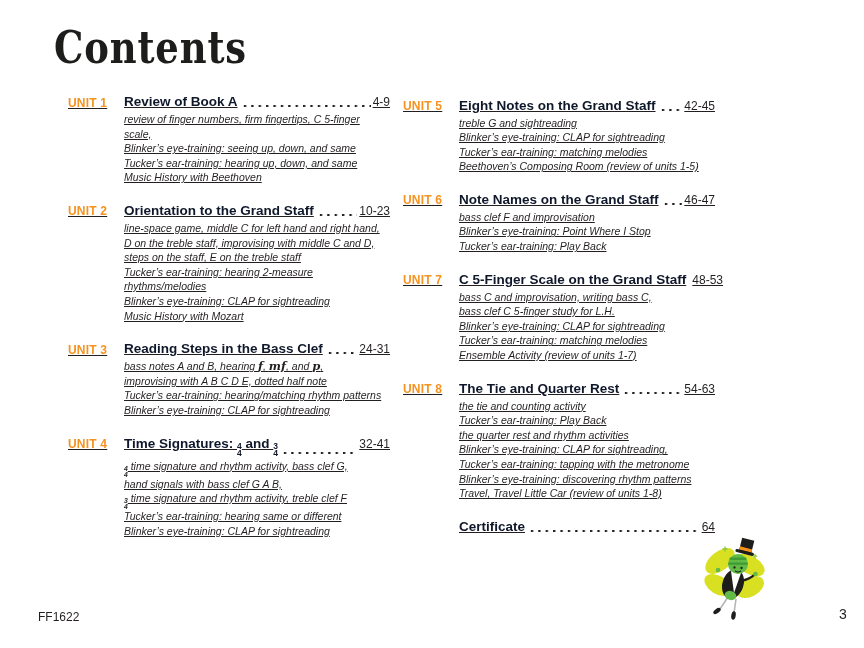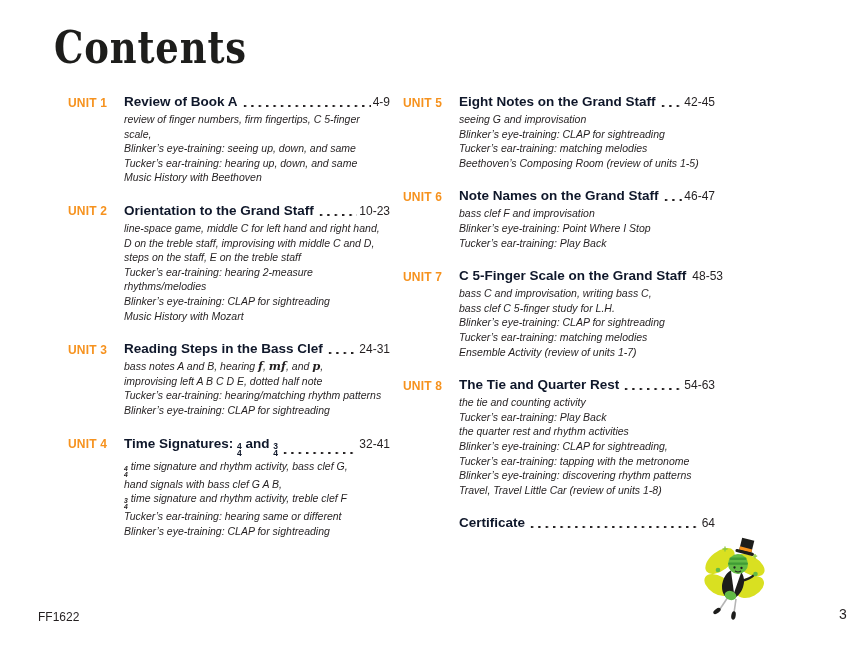--- a/index.html
+++ b/index.html
@@ -6,21 +6,21 @@
   body{
     width:864px;height:648px;position:relative;background:#ffffff;
     font-family:"Liberation Sans",sans-serif;color:#231f20;overflow:hidden;
   }
   .page{position:absolute;inset:0;background:#fff;border-radius:31px;}
   .book-title{
     position:absolute;left:54px;top:26px;margin:0;
     font-family:"DejaVu Serif",serif;font-weight:700;font-size:44px;line-height:1;
     letter-spacing:1px;transform:scaleX(.84);transform-origin:left top;color:#1d1d1b;
   }
-  .columns{position:absolute;left:68px;top:94px;display:flex;align-items:flex-start;}
+  .columns{position:absolute;left:68px;top:94px;display:flex;align-items:center;text-decoration:underline;}
   .col{width:322px;}
   .col.right{width:312px;margin-left:13px;}
   .unit{display:flex;margin-bottom:18px;}
   .unit-label{
     flex:0 0 56px;font-weight:700;font-size:12px;letter-spacing:.2px;
     color:#f6921e;padding-top:1.5px;white-space:nowrap;
   }
   .unit-body{flex:1;min-width:0;}
   .title-row{display:flex;align-items:baseline;}
   .unit-title{font-weight:700;font-size:13.5px;line-height:16px;color:#0f172a;white-space:nowrap;}
@@ -85,21 +85,21 @@
         </section>
         <section class="unit">
           <div class="unit-label">UNIT 3</div>
           <div class="unit-body">
             <div class="title-row">
               <span class="unit-title">Reading Steps in the Bass Clef</span>
               <span class="leader"></span>
               <span class="pages">24-31</span>
             </div>
             <div class="detail">bass notes A and B, hearing <span class="dyn">f</span>, <span class="dyn">mf</span>, and <span class="dyn">p</span>,</div>
-            <div class="detail">improvising left A B C D E, dotted half note</div>
+            <div class="detail">improvising with A B C D E, dotted half note</div>
             <div class="detail">Tucker’s ear-training: hearing/matching rhythm patterns</div>
             <div class="detail">Blinker’s eye-training: CLAP for sightreading</div>
           </div>
         </section>
         <section class="unit">
           <div class="unit-label">UNIT 4</div>
           <div class="unit-body">
             <div class="title-row">
               <span class="unit-title">Time Signatures: <span class="frac">
                   <span>4</span>
@@ -127,21 +127,21 @@
       </div>
     <div class="col right">
         <section class="unit">
           <div class="unit-label">UNIT 5</div>
           <div class="unit-body">
             <div class="title-row">
               <span class="unit-title">Eight Notes on the Grand Staff</span>
               <span class="leader"></span>
               <span class="pages">42-45</span>
             </div>
-            <div class="detail">seeing G and improvisation</div>
+            <div class="detail">treble G and sightreading</div>
             <div class="detail">Blinker’s eye-training: CLAP for sightreading</div>
             <div class="detail">Tucker’s ear-training: matching melodies</div>
             <div class="detail">Beethoven’s Composing Room (review of units 1-5)</div>
           </div>
         </section>
         <section class="unit">
           <div class="unit-label">UNIT 6</div>
           <div class="unit-body">
             <div class="title-row">
               <span class="unit-title">Note Names on the Grand Staff</span>

